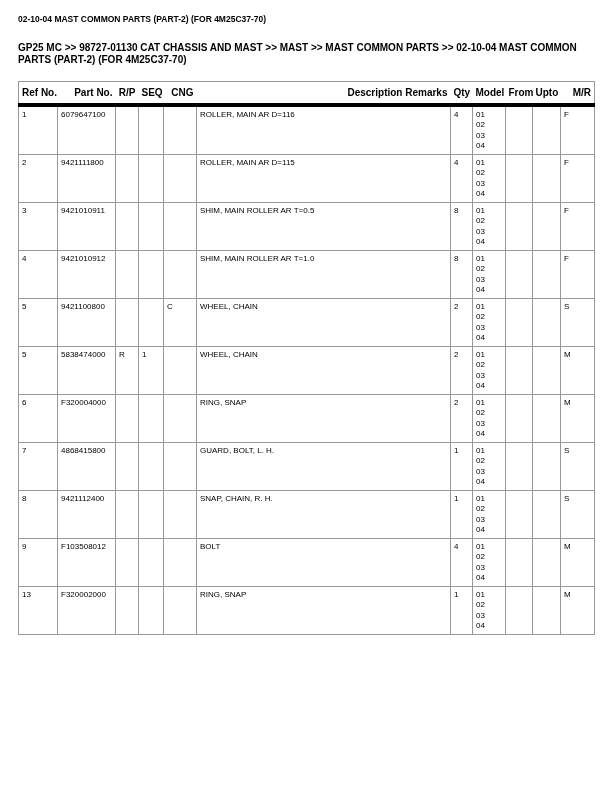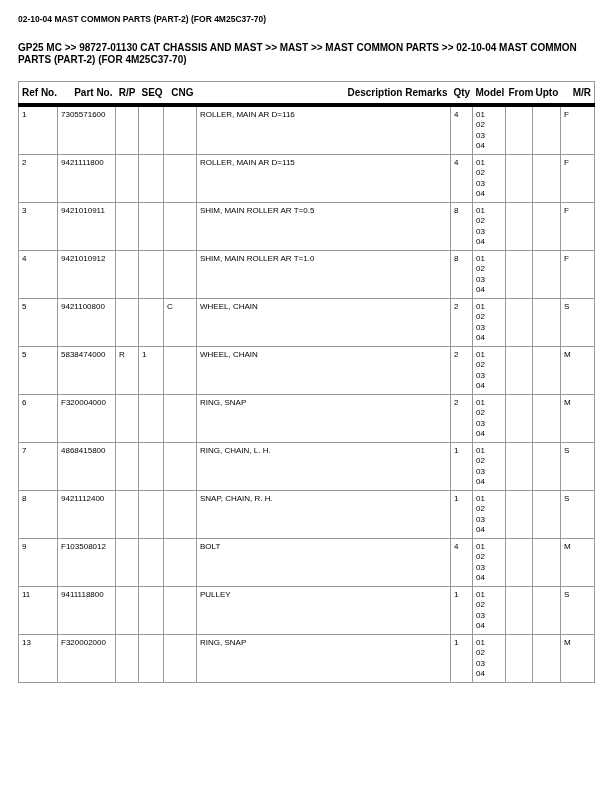--- a/index.html
+++ b/index.html
@@ -101,21 +101,21 @@
           <th>Qty</th>
           <th>Model</th>
           <th>From</th>
           <th>Upto</th>
           <th>M/R</th>
         </tr>
     </thead>
     <tbody>
         <tr>
           <td>1</td>
-          <td>7305571600</td>
+          <td>6079647100</td>
           <td></td>
           <td></td>
           <td></td>
           <td>ROLLER, MAIN AR D=116</td>
           <td>4</td>
           <td class="model-cell">01
 02
 03
 04</td>
           <td></td>
@@ -217,21 +217,21 @@
           <td></td>
           <td></td>
           <td>M</td>
         </tr>
         <tr>
           <td>7</td>
           <td>4868415800</td>
           <td></td>
           <td></td>
           <td></td>
-          <td>RING, CHAIN, L. H.</td>
+          <td>GUARD, BOLT, L. H.</td>
           <td>1</td>
           <td class="model-cell">01
 02
 03
 04</td>
           <td></td>
           <td></td>
           <td>S</td>
         </tr>
         <tr>
@@ -260,36 +260,20 @@
           <td>4</td>
           <td class="model-cell">01
 02
 03
 04</td>
           <td></td>
           <td></td>
           <td>M</td>
         </tr>
         <tr>
-          <td>11</td>
-          <td>9411118800</td>
-          <td></td>
-          <td></td>
-          <td></td>
-          <td>PULLEY</td>
-          <td>1</td>
-          <td class="model-cell">01
-02
-03
-04</td>
-          <td></td>
-          <td></td>
-          <td>S</td>
-        </tr>
-        <tr>
           <td>13</td>
           <td>F320002000</td>
           <td></td>
           <td></td>
           <td></td>
           <td>RING, SNAP</td>
           <td>1</td>
           <td class="model-cell">01
 02
 03

